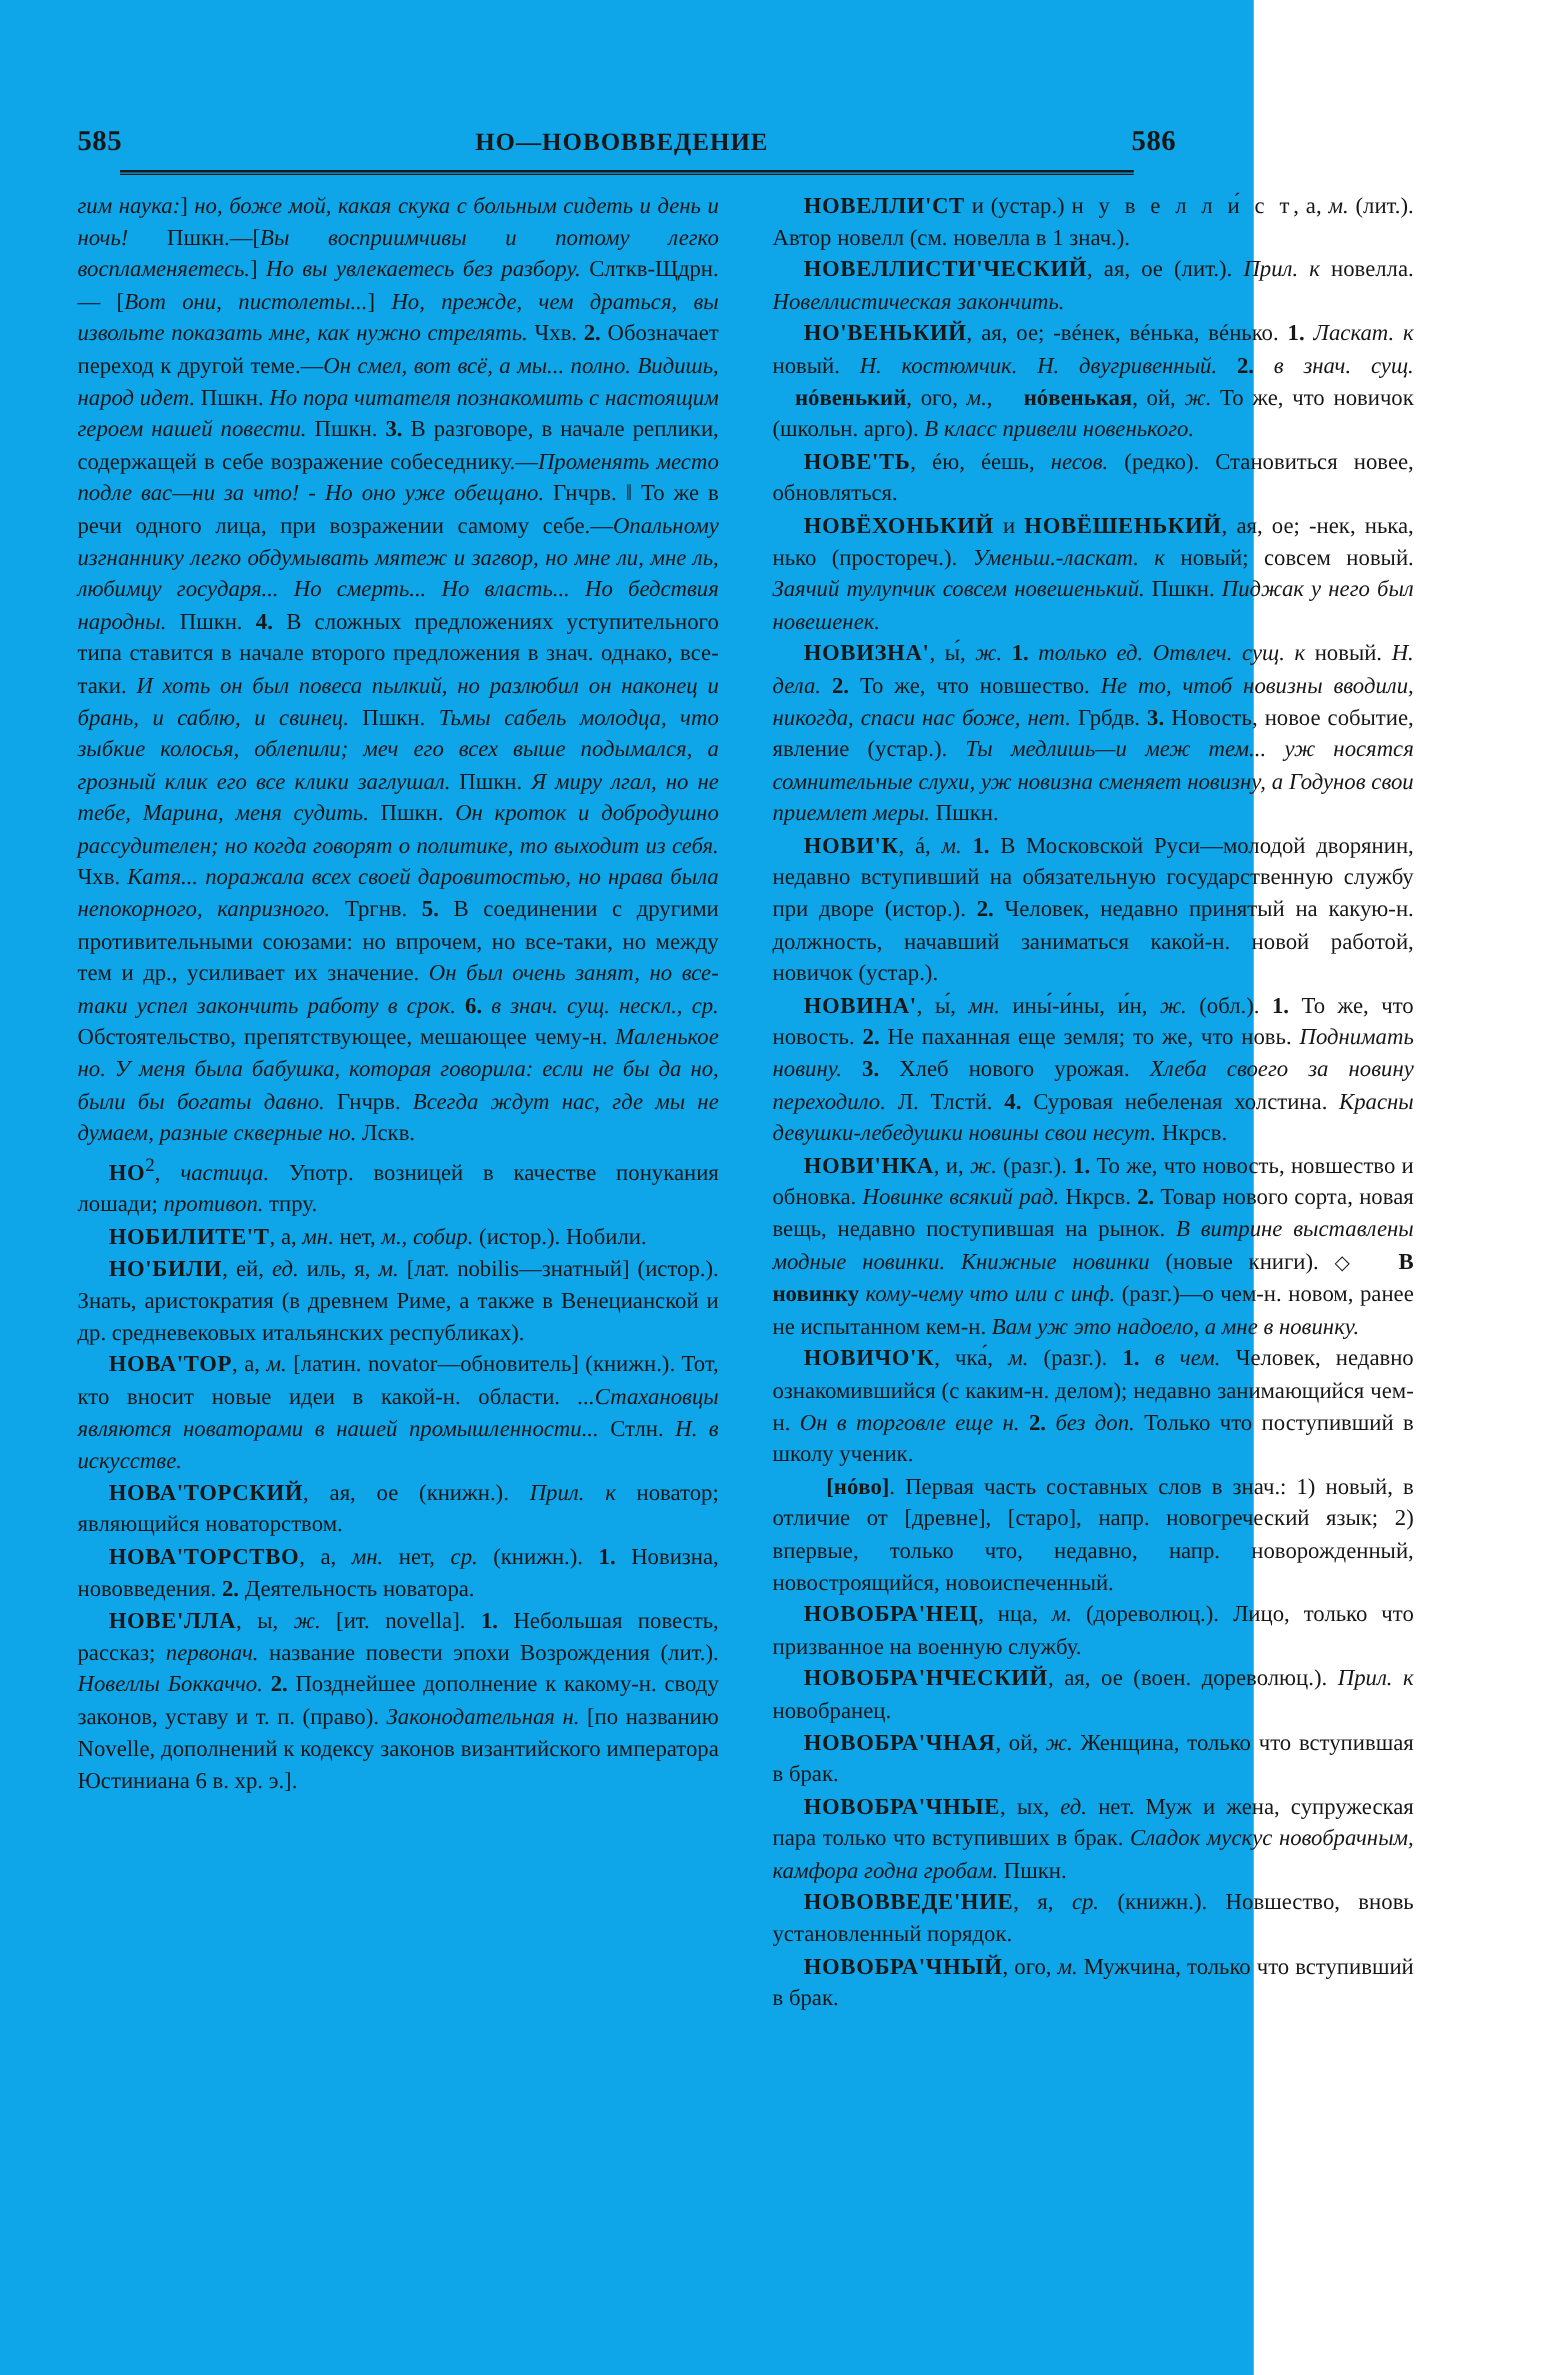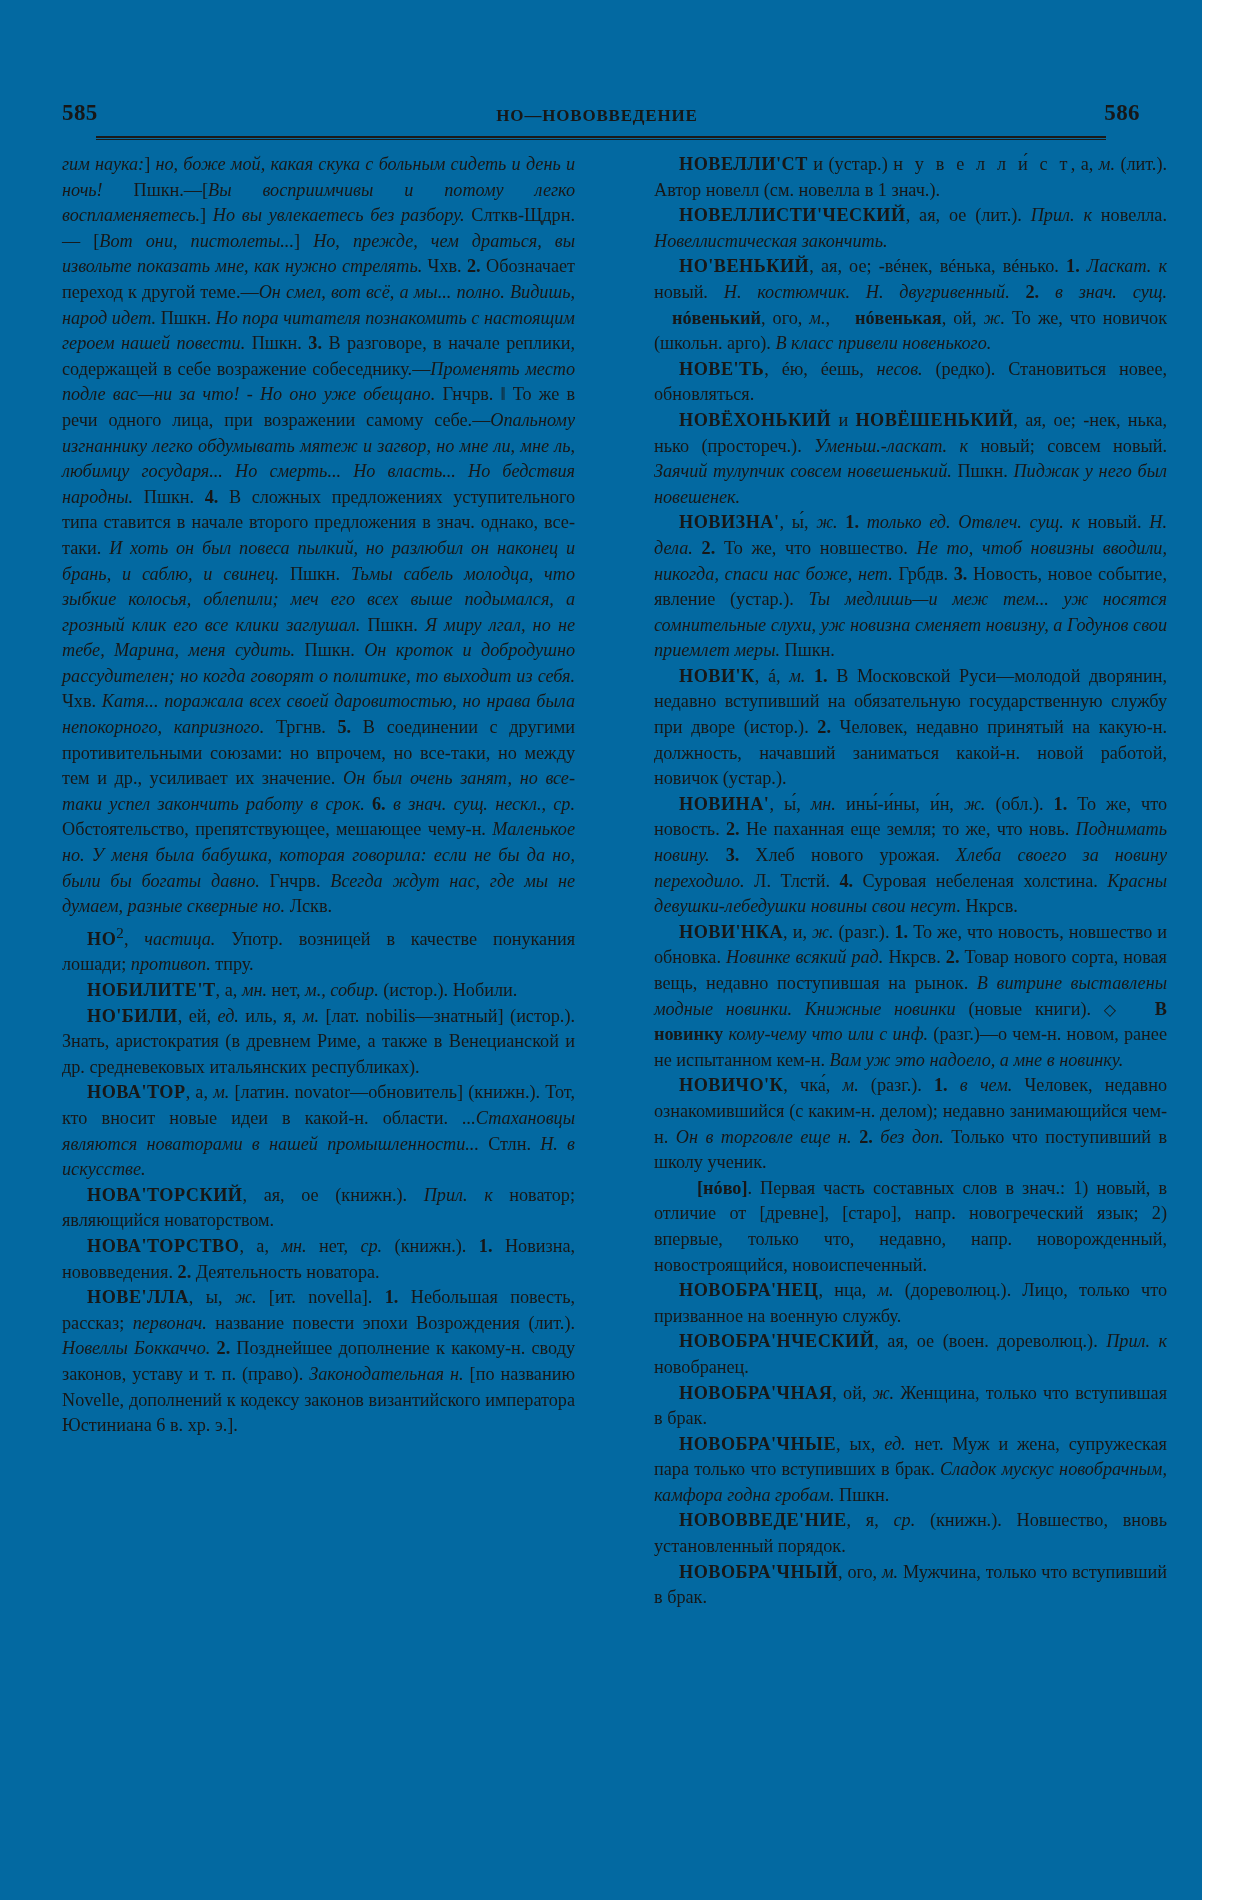--- a/index.html
+++ b/index.html
@@ -9,23 +9,23 @@
   }
   body {
     width: 1239px;
     height: 1900px;
     font-family: "Liberation Serif", "DejaVu Serif", serif;
     color: #171717;
     overflow: hidden;
   }
   .page {
     position: relative;
-    width: 1202px;
+    width: 1003px;
     height: 1900px;
-    background: #0369a1;
+    background: #0ea5e9;
     box-sizing: border-box;
     padding: 0;
   }
 
   
   .running-head {
     position: absolute;
     top: 90px;
     left: 62px;
     right: 62px;
@@ -35,21 +35,21 @@
     justify-content: space-between;
     font-weight: bold;
     letter-spacing: 0.4px;
   }
   .folio {
     font-size: 23px;
     font-weight: bold;
     line-height: 1;
   }
   .head-title {
-    font-size: 17px;
+    font-size: 20px;
     font-weight: bold;
     letter-spacing: 0.8px;
     line-height: 1;
     position: relative;
     left: -4px;
   }
 
   .head-rule {
     position: absolute;
     top: 136px;
@@ -77,21 +77,21 @@
     gap: 0;
   }
   .col {
     width: 513px;
     font-size: 18.2px;
     line-height: 25.6px;
     text-align: justify;
     text-justify: inter-word;
     hyphens: manual;
   }
-  .col.left { margin-right: 79px; }
+  .col.left { margin-right: 43px; }
 
   .col p {
     margin: 0;
     text-indent: 0;
   }
   .col p.entry {
     text-indent: 25px;
   }
   .col p.cont {
     text-indent: 0;

